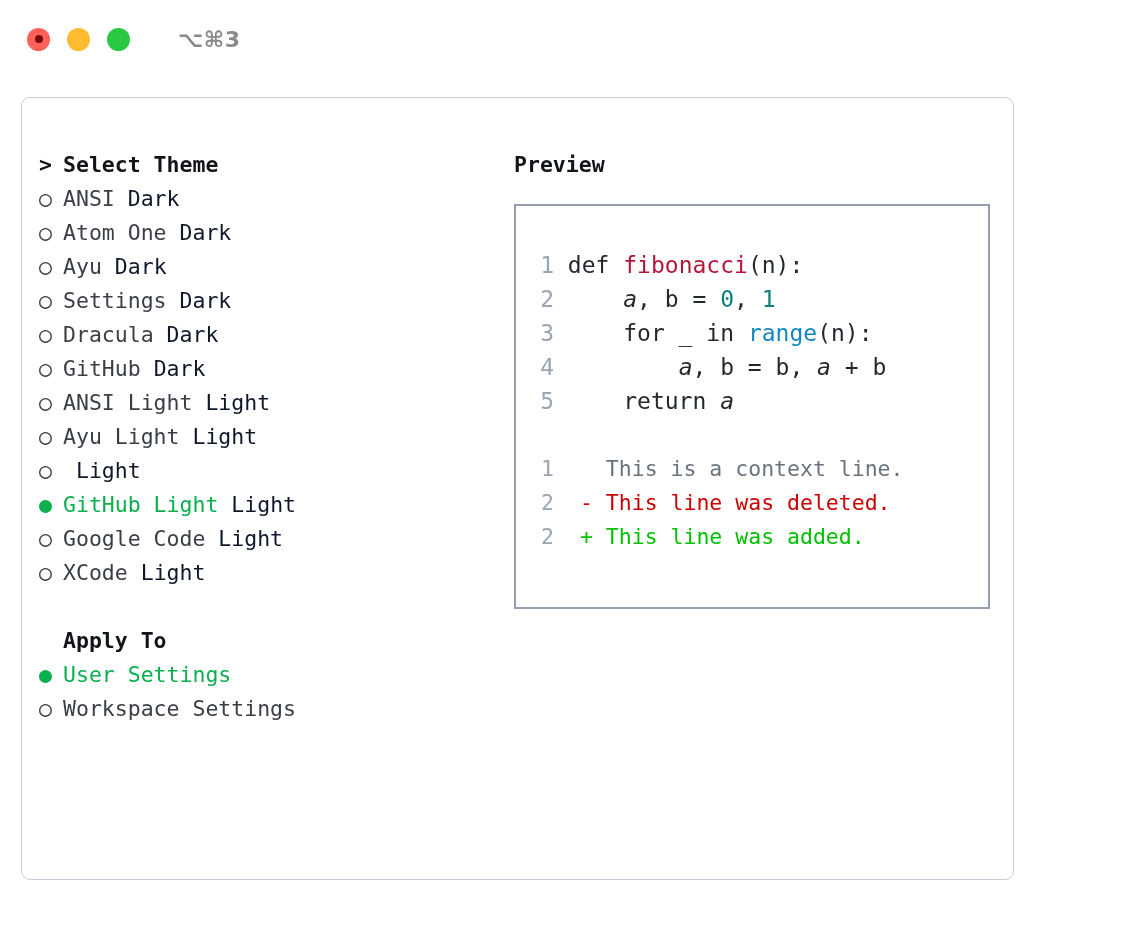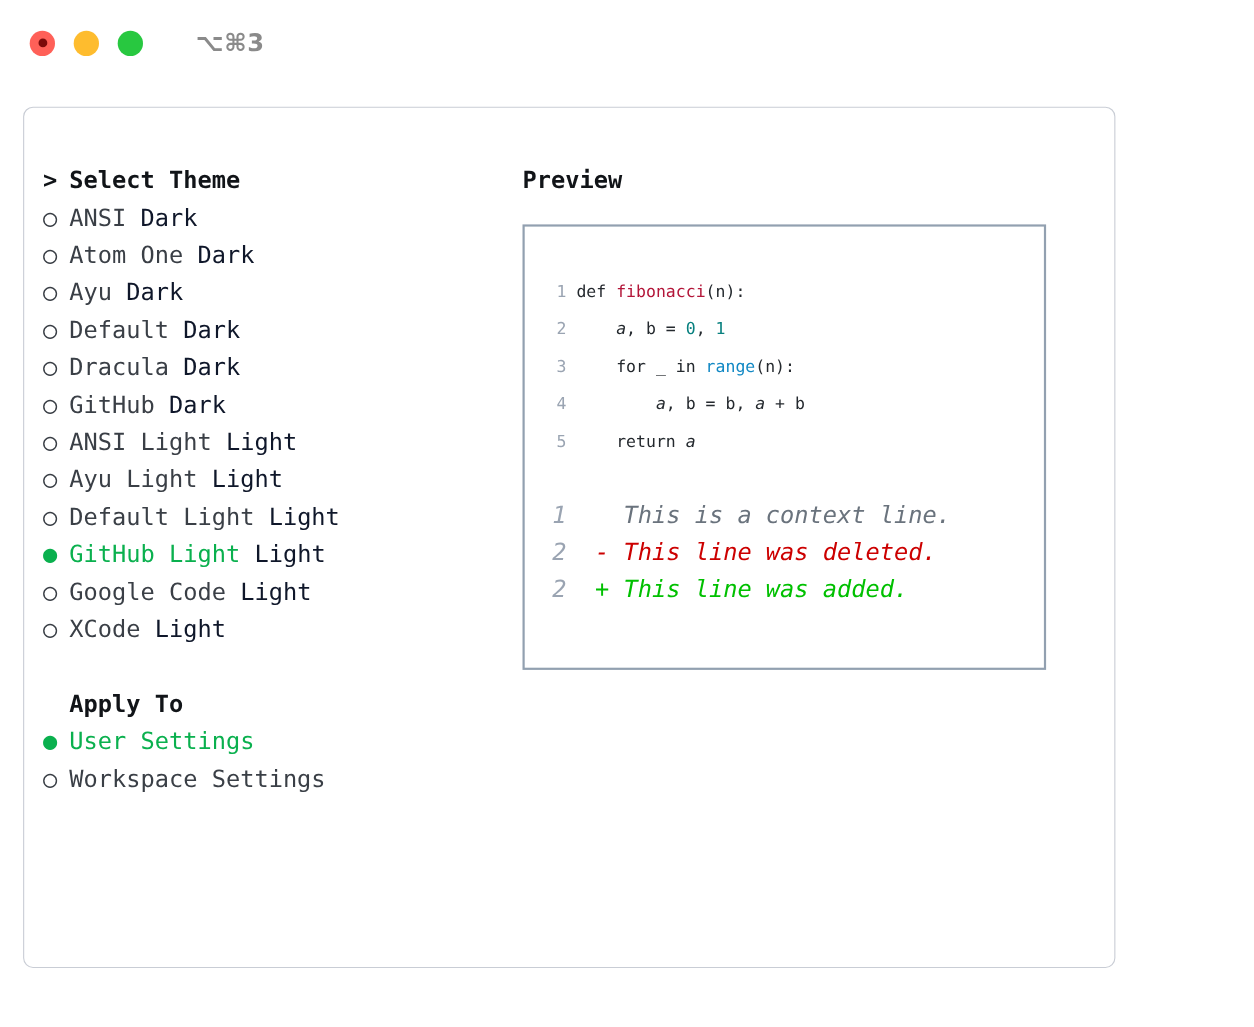--- a/index.html
+++ b/index.html
@@ -137,21 +137,21 @@
     margin-top: 22px;
     font-size: 21.5px;
     line-height: 34px;
     color: #9aa4b2;
     width: 400px;
   }
 
   
   .right-col {
     position: absolute;
-    left: 453px;
+    left: 492px;
     top: 50px;
     width: 490px;
   }
   .preview-title {
     font-size: 21.5px;
     font-weight: 700;
     color: #111418;
     line-height: 34px;
   }
   .preview-box {
@@ -160,21 +160,21 @@
     height: 405px;
     border: 2px solid #92a0b0;
     box-sizing: border-box;
     background: #ffffff;
     position: relative;
   }
   .code {
     position: absolute;
     left: 16px;
     top: 42px;
-    font-size: 15px;
+    font-size: 23px;
     line-height: 34px;
     white-space: pre;
   }
   .code-line { height: 34px; white-space: pre; }
   .ln {
     display: inline-block;
     width: 22px;
     text-align: right;
     color: #9aa4b2;
   }
@@ -185,21 +185,21 @@
   .tok-var    { color: #24292e; font-style: italic; }
 
   .diff {
     position: absolute;
     left: 16px;
     top: 246px;
     font-size: 21.5px;
     line-height: 34px;
     white-space: pre;
   }
-  .diff-line { height: 34px; white-space: pre; font-style: italic; }
+  .diff-line { height: 34px; white-space: pre; }
   .diff-ctx  { color: #6a737d; }
   .diff-del  { color: #cc0000; }
   .diff-add  { color: #00c000; }
 </style>
 </head>
 <body>
 
 <div class="window">
 
   <div class="titlebar">
@@ -217,26 +217,26 @@
       <div class="left-col">
 
         <div class="list-line header-line">
           <span class="marker">&gt;</span><span>Select Theme</span>
         </div>
 
         <div id="theme-list">
             <div class="list-line"><span class="marker radio-off">○</span><span class="item-name">ANSI</span><span> </span><span class="item-kind">Dark</span></div>
             <div class="list-line"><span class="marker radio-off">○</span><span class="item-name">Atom One</span><span> </span><span class="item-kind">Dark</span></div>
             <div class="list-line"><span class="marker radio-off">○</span><span class="item-name">Ayu</span><span> </span><span class="item-kind">Dark</span></div>
-            <div class="list-line"><span class="marker radio-off">○</span><span class="item-name">Default</span><span> </span><span class="item-kind">Dark</span></div>
+            <div class="list-line"><span class="marker radio-off">○</span><span class="item-name">Settings</span><span> </span><span class="item-kind">Dark</span></div>
             <div class="list-line"><span class="marker radio-off">○</span><span class="item-name">Dracula</span><span> </span><span class="item-kind">Dark</span></div>
             <div class="list-line"><span class="marker radio-off">○</span><span class="item-name">GitHub</span><span> </span><span class="item-kind">Dark</span></div>
             <div class="list-line"><span class="marker radio-off">○</span><span class="item-name">ANSI Light</span><span> </span><span class="item-kind">Light</span></div>
             <div class="list-line"><span class="marker radio-off">○</span><span class="item-name">Ayu Light</span><span> </span><span class="item-kind">Light</span></div>
-            <div class="list-line"><span class="marker radio-off">○</span><span class="item-name">Default Light</span><span> </span><span class="item-kind">Light</span></div>
+            <div class="list-line"><span class="marker radio-off">○</span><span> </span><span class="item-kind">Light</span></div>
             <div class="list-line"><span class="marker radio-on">●</span><span class="item-name sel">GitHub Light</span><span> </span><span class="item-kind">Light</span></div>
             <div class="list-line"><span class="marker radio-off">○</span><span class="item-name">Google Code</span><span> </span><span class="item-kind">Light</span></div>
             <div class="list-line"><span class="marker radio-off">○</span><span class="item-name">XCode</span><span> </span><span class="item-kind">Light</span></div>
           </div>
 
         <div class="spacer-line"></div>
 
         <div class="list-line">
           <span class="marker"> </span><span class="section-label">Apply To</span>
         </div>

